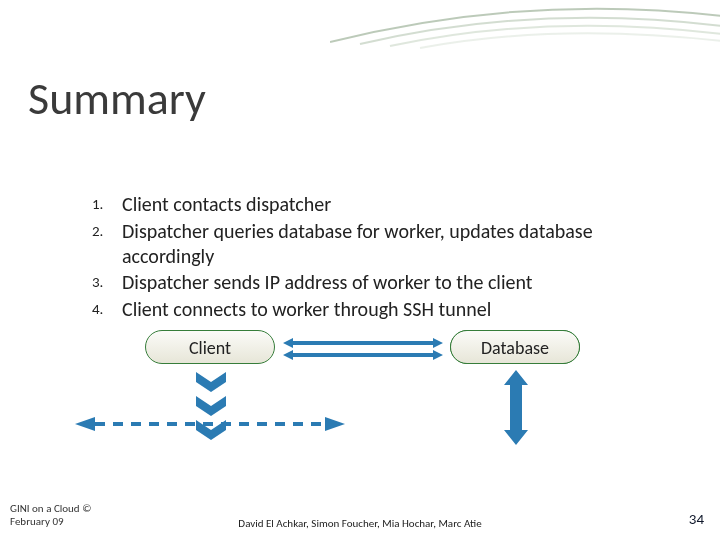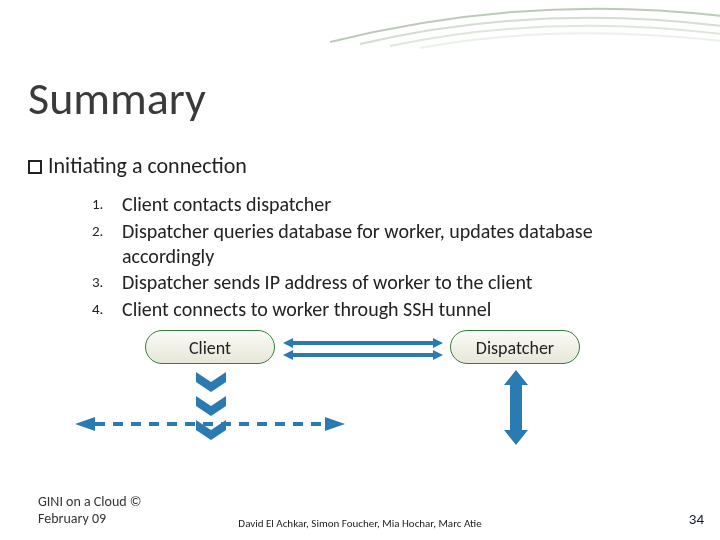--- a/index.html
+++ b/index.html
@@ -21,43 +21,40 @@
 
   
   .diagram { position: absolute; top: 330px; left: 100px; width: 540px; height: 170px; }
   .node { position: absolute; width: 130px; height: 34px; background: linear-gradient(#fbfbf8, #e7e6d8); border: 1.5px solid #367d3a; border-radius: 17px; text-align: center; line-height: 34px; font-size: 18px; color: #222; }
 
   
   .arrow-bidir { position: absolute; }
   .arrow-bidir svg { display: block; }
   .arrow-dash { position: absolute; }
 
-  .footer-left { position: absolute; left: 10px; bottom: 12px; font-size: 14px; color: #333; line-height: 1.2; width: 120px; margin-left: 28px; }
+  .footer-left { position: absolute; left: 10px; bottom: 12px; font-size: 11px; color: #333; line-height: 1.2; width: 120px; }
   .footer-center { position: absolute; bottom: 10px; left: 0; width: 720px; text-align: center; font-size: 11px; color: #222; }
   .page-number { position: absolute; right: 16px; bottom: 12px; font-size: 15px; color: #0f172a; }
 </style>
 </head>
 <body>
 
 <div class="slide">
 
   <div class="arc-container">
     <svg viewBox="0 0 400 85">
       <path d="M 0 70 Q 200 20 400 45" stroke="#8fa78b" stroke-width="2" fill="none" opacity="0.6"></path>
       <path d="M 30 72 Q 210 30 400 55" stroke="#a8bba4" stroke-width="2" fill="none" opacity="0.5"></path>
       <path d="M 60 74 Q 220 40 400 63" stroke="#c0cfbc" stroke-width="2" fill="none" opacity="0.5"></path>
       <path d="M 90 76 Q 230 50 400 70" stroke="#d8e1d5" stroke-width="2" fill="none" opacity="0.5"></path>
     </svg>
   </div>
 
   <h1 class="title">Summary</h1>
 
-  <div class="subtitle">
-    <span class="bullet-square"></span><span>Initiating a connection</span>
-  </div>
 
   <ol class="steps">
     <li>
         <span class="num">1.</span>
         <span class="txt">Client contacts dispatcher</span>
       </li>
     <li>
         <span class="num">2.</span>
         <span class="txt">Dispatcher queries database for worker, updates database accordingly</span>
       </li>
@@ -67,20 +64,21 @@
       </li>
     <li>
         <span class="num">4.</span>
         <span class="txt">Client connects to worker through SSH tunnel</span>
       </li>
   </ol>
 
   <div class="diagram">
     <div class="node" style="left:45px; top:0;">Client</div>
     <div class="node" style="left:350px; top:0;">Dispatcher</div>
+    <div class="node" style="left:350px; top:120;">Database</div>
 
     <div class="arrow-bidir" style="left:183px; top:8px;">
       <svg width="160" height="22">
         <polygon points="0,5 10,0 10,3 150,3 150,0 160,5 150,10 150,7 10,7 10,10" fill="#2b7bb3"></polygon>
         <polygon points="0,17 10,12 10,15 150,15 150,12 160,17 150,22 150,19 10,19 10,22" fill="#2b7bb3"></polygon>
       </svg>
     </div>
 
     <div class="arrow-bidir" style="left:404px; top:40px;">
       <svg width="24" height="75">

